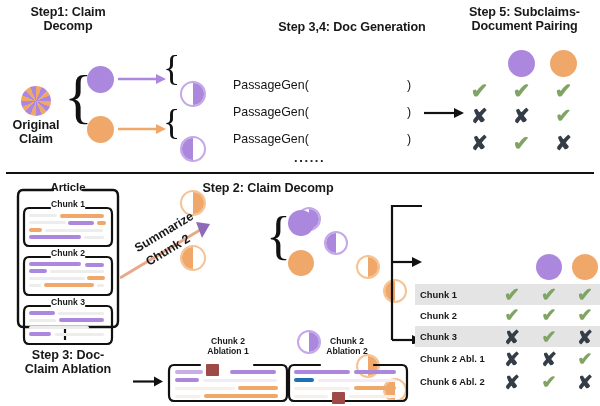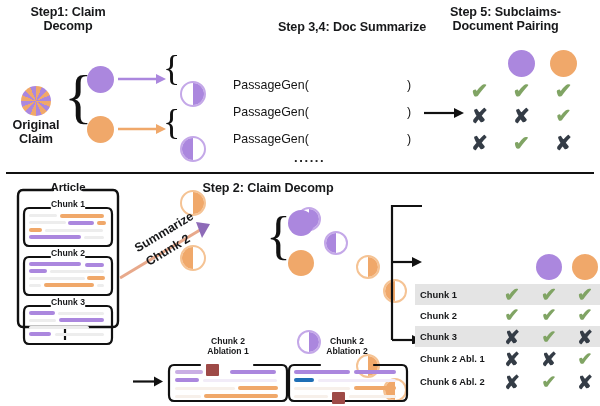--- a/index.html
+++ b/index.html
@@ -43,23 +43,23 @@
 </style>
 </head>
 <body>
 
 <div class="stage" data-name="diagram-canvas">
 
   <div class="abs ttl t13" data-name="title-step1" style="left:6px; top:5px; width:124px; white-space:pre-line;">Step1: Claim
 Decomp</div>
 
 
-  <div class="abs ttl t13" data-name="title-step3-4" style="left:252px; top:20px; width:200px;">Step 3,4: Doc Summarize</div>
-
-  <div class="abs ttl t13" data-name="title-step5" style="left:430px; top:5px; width:151px; white-space:pre-line;">Step 5: Subclaims-
+  <div class="abs ttl t13" data-name="title-step3-4" style="left:252px; top:20px; width:200px;">Step 3,4: Doc Generation</div>
+
+  <div class="abs ttl t13" data-name="title-step5" style="left:449px; top:5px; width:151px; white-space:pre-line;">Step 5: Subclaims-
 Document Pairing</div>
 
   <div class="abs pin" data-name="pinwheel-icon-original-claim" style="left:21px; top:86px; width:30px; height:30px;
               background:
                 conic-gradient(from 0deg,
                   #f0a86a 0deg 22.5deg, #ab87de 22.5deg 45deg,
                   #f0a86a 45deg 67.5deg, #ab87de 67.5deg 90deg,
                   #f0a86a 90deg 112.5deg, #ab87de 112.5deg 135deg,
                   #f0a86a 135deg 157.5deg, #ab87de 157.5deg 180deg,
                   #f0a86a 180deg 202.5deg, #ab87de 202.5deg 225deg,
@@ -193,20 +193,22 @@
 
   <div class="abs brace" data-name="brace-bottom-claim-decomp" style="left:266px; top:210px; font-size:52px;">{</div>
 
   <div class="abs circ" data-name="bottom-subclaim-circle-purple" style="left:288px; top:210px; width:26px; height:26px; background:#ab87de;"></div>
   <div class="abs circ" data-name="bottom-subclaim-circle-orange" style="left:288px; top:250px; width:26px; height:26px; background:#f0a86a;"></div>
 
 
   <svg class="abs" data-name="connector-article-to-step3" style="left:62px; top:329px;" width="6" height="16" viewBox="0 0 6 16">
     <line x1="3" y1="0" x2="3" y2="16" stroke="#111" stroke-width="2.2" stroke-dasharray="4 3"></line>
   </svg>
+  <div class="abs ttl t13" data-name="title-bottom-step3" style="left:4px; top:348px; width:128px; white-space:pre-line;">Step 3: Doc-
+Claim Ablation</div>
 
   <svg class="abs" data-name="arrow-step3-to-ablations" style="left:133px; top:375px;" width="30" height="13" viewBox="0 0 30 13">
     <line x1="0" y1="6.5" x2="21" y2="6.5" stroke="#111" stroke-width="2.2"></line>
     <polygon points="21,1.5 30,6.5 21,11.5" fill="#111"></polygon>
   </svg>
 
   <div class="abs small-lbl" data-name="label-ablation-1" style="left:188px; top:336px; width:80px; white-space:pre-line; line-height:1.22;">Chunk 2
 Ablation 1</div>
   <svg class="abs" data-name="ablation-1-bracket" style="left:166px; top:362px;" width="124" height="44" viewBox="0 0 124 44">
     <path d="M34 3 H8 Q3 3 3 9 V33 Q3 39 8 39 H116 Q121 39 121 33 V9 Q121 3 116 3 H88" fill="none" stroke="#111" stroke-width="2.2" stroke-linecap="round"></path>

